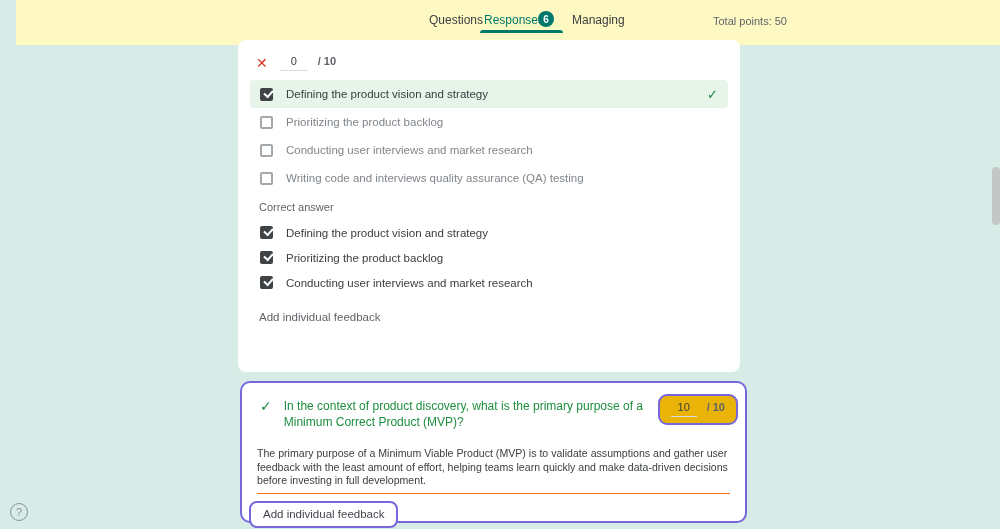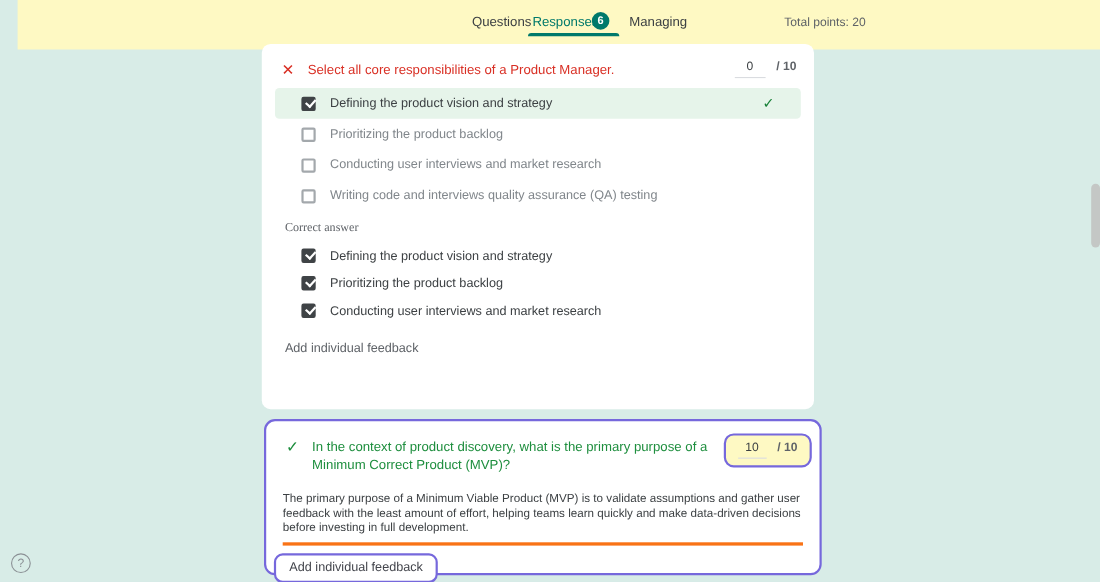--- a/index.html
+++ b/index.html
@@ -67,21 +67,21 @@
   .score-value {
     font-size: 11px; color: #3c4043; text-align: center;
     width: 28px; border-bottom: 1px solid #dadce0; padding-bottom: 3px;
   }
   .score-max { font-size: 11px; color: #5f6368; font-weight: bold; }
 
   
   .options { margin: 0 12px; }
   .opt-row {
     height: 28px; display: flex; align-items: center;
-    gap: 13px; padding: 0 24px; border-radius: 4px;
+    gap: 13px; padding: 0 10px; border-radius: 4px;
   }
   .opt-row.highlight { background: #e6f4ea; }
   .opt-label { font-size: 11.5px; color: #80868b; }
   .opt-label.dark { color: #3c4043; }
   .trail-check {
     margin-left: auto; color: #188038; font-size: 13px; font-weight: 700;
   }
 
   
   .cb {
@@ -91,41 +91,41 @@
   }
   .cb.checked { border-color: #3f4346; background: #3f4346; }
   .cb.checked::after {
     content: ""; position: absolute; left: 2px; top: 0px;
     width: 7px; height: 4px;
     border-left: 2px solid #ffffff; border-bottom: 2px solid #ffffff;
     transform: rotate(-48deg);
   }
 
   .correct-heading {
-    margin: 9px 21px 0; font-size: 11px; color: #5f6368; font-family: Liberation Serif, serif;
+    margin: 9px 21px 0; font-size: 11px; color: #5f6368;
   }
   .correct-list { margin: 7px 12px 0; }
   .correct-list .opt-row { height: 25px; }
 
   .feedback-link {
     margin: 16px 21px 0; font-size: 11.5px; color: #5f6368;
     display: inline-block; cursor: pointer;
   }
 
   
   .score-box {
     position: absolute; right: 7px; top: 11px;
     border: 2px solid #7668dc; border-radius: 9px;
     padding: 5px 11px 6px; display: flex; gap: 10px; align-items: flex-start;
-    background: #fef9c3;
+    background: #eab308;
   }
   .score-box .score-value { width: 26px; }
   .answer-text {
     margin: 8px 15px 0 15px; font-size: 10.6px; line-height: 13.5px;
-    color: #3c4043; padding-bottom: 5px; border-bottom: 3px solid #f97316;
+    color: #3c4043; padding-bottom: 5px; border-bottom: 1px solid #f97316;
   }
   .feedback-button {
     margin: 7px 0 0 7px; display: inline-block;
     border: 2px solid #7668dc; border-radius: 8px;
     padding: 5px 12px 6px; font-size: 11.5px; color: #44464d;
     background: #ffffff; cursor: pointer;
   }
 
   
   .scrollbar-thumb {
@@ -143,27 +143,26 @@
 </style>
 </head>
 <body>
 
 <div class="topbar">
   <span class="tab questions">Questions</span>
   <span class="tab responses">Responses</span>
   <span class="tab-badge">6</span>
   <span class="tab settings">Managing</span>
   <span class="tab-underline"></span>
-  <span class="total-points">Total points: 20</span>
+  <span class="total-points">Total points: 50</span>
 </div>
 
 <div class="card card1">
   <div class="q-header">
     <span class="status-icon bad">✕</span>
-    <span class="q-title bad">Select all core responsibilities of a Product Manager.</span>
     <span class="score">
       <span class="score-value">0</span>
       <span class="score-max">/ 10</span>
     </span>
   </div>
 
   <div class="options">
     <div class="opt-row highlight">
       <span class="cb checked"></span>
       <span class="opt-label dark">Defining the product vision and strategy</span>

